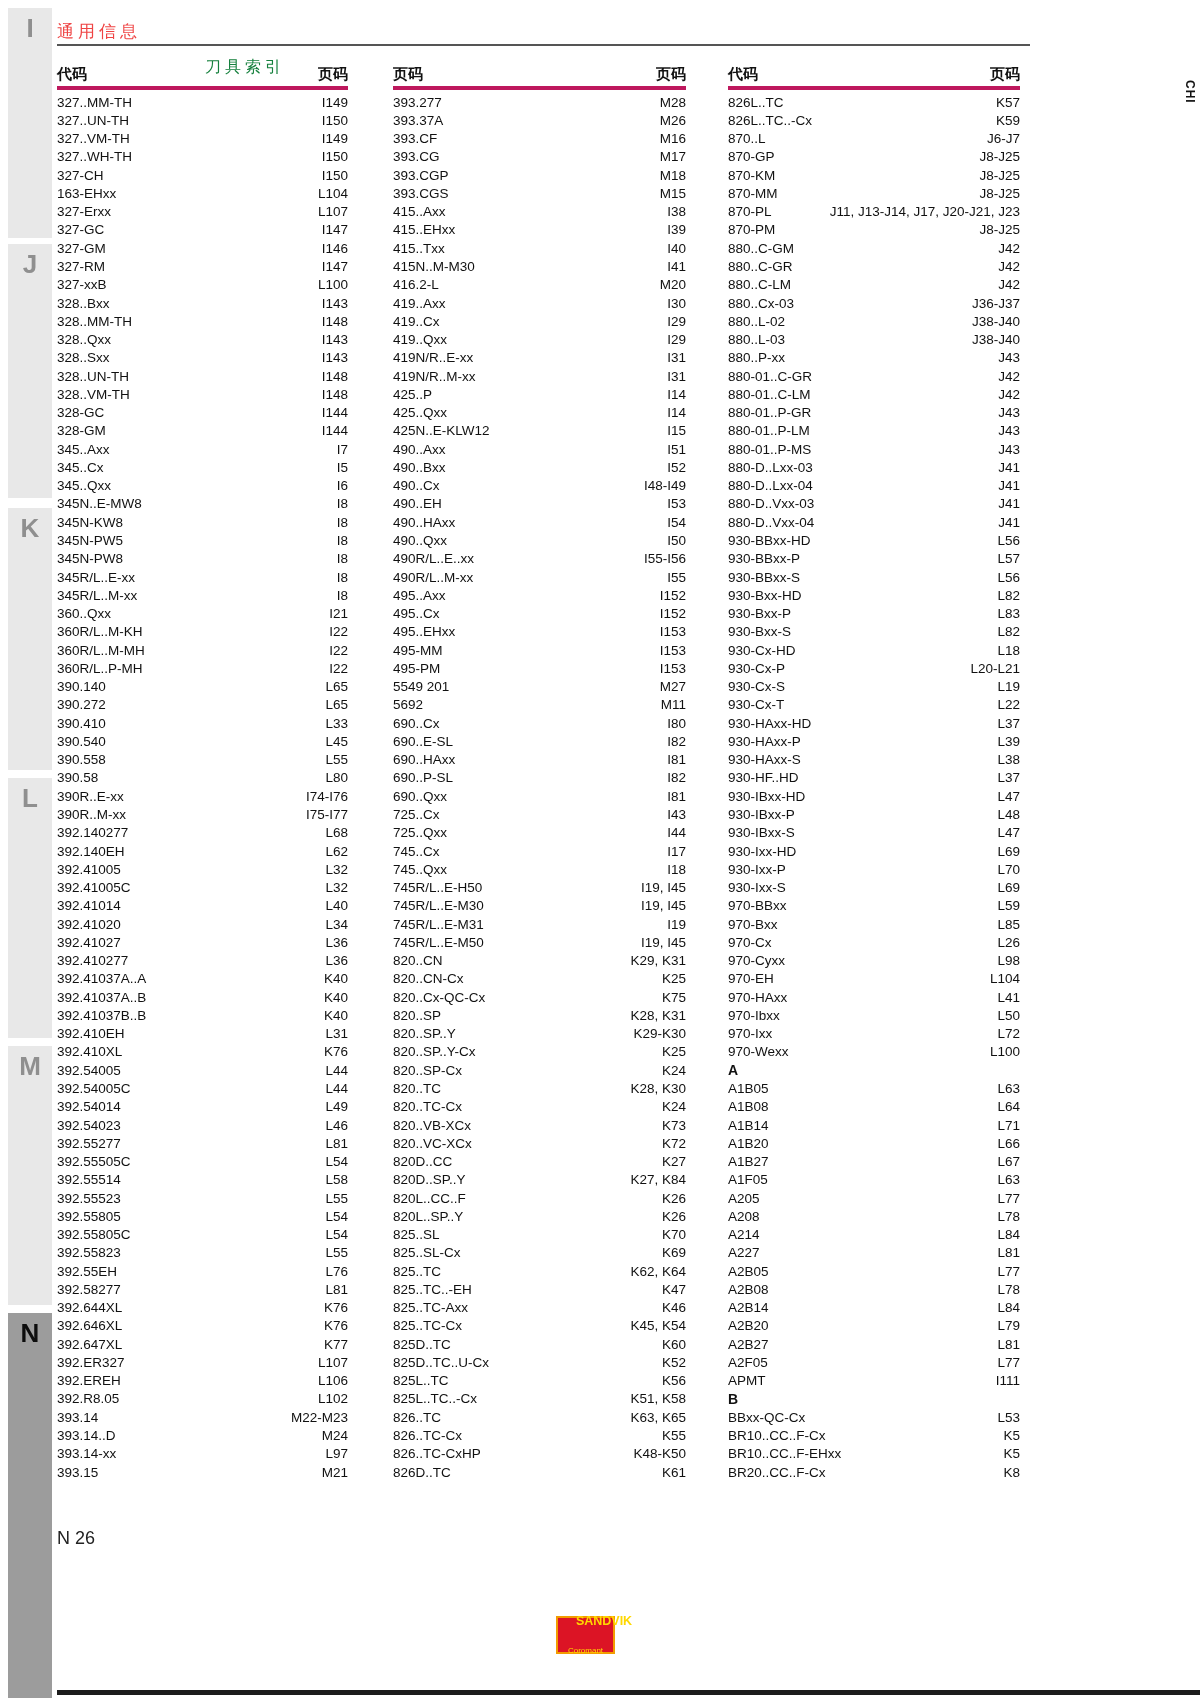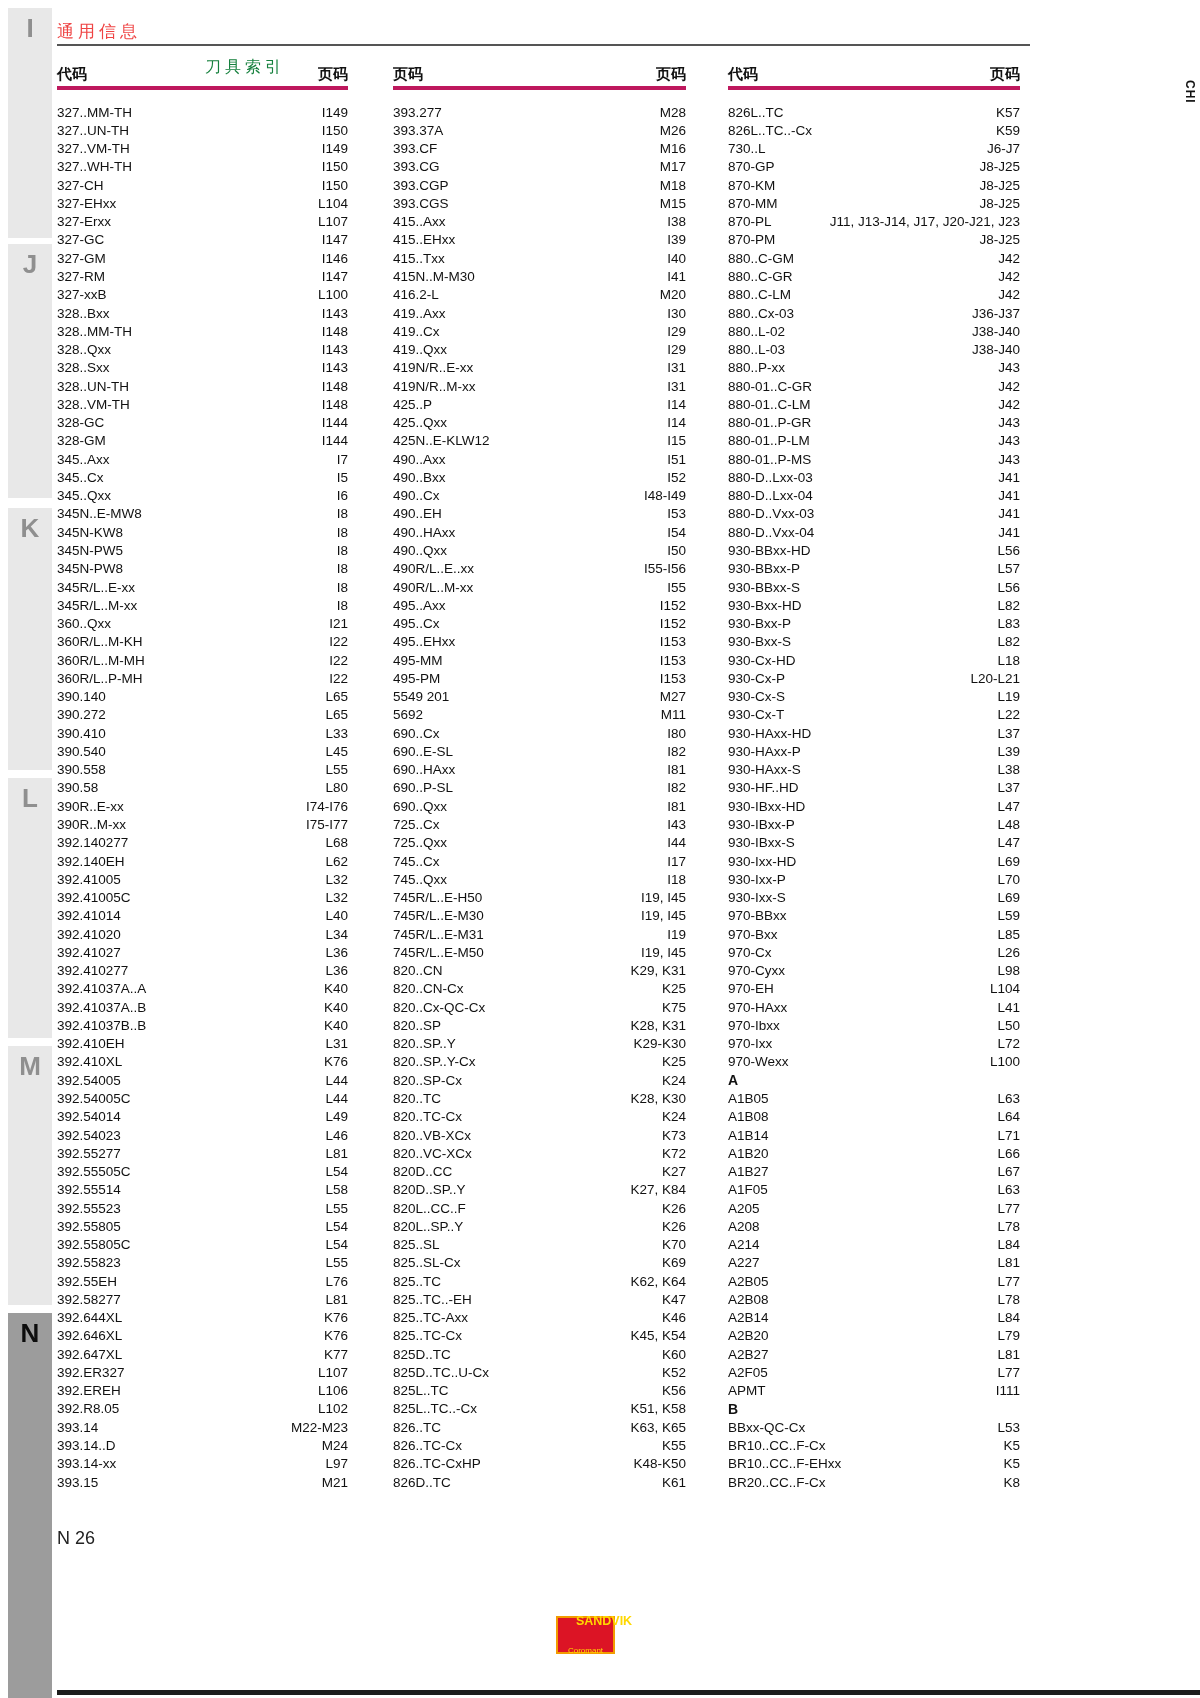--- a/index.html
+++ b/index.html
@@ -32,21 +32,21 @@
   
   .col{position:absolute;top:62px;}
   .col-0{left:57px;width:291px;}
   .col-1{left:393px;width:293px;}
   .col-2{left:728px;width:292px;}
   .col-head{
     display:flex;justify-content:space-between;align-items:flex-end;
     font-size:15px;font-weight:bold;height:22px;
     border-bottom:4px solid #be185d;padding-bottom:2px;
   }
-  .rows{margin-top:13px;}
+  .rows{margin-top:3px;}
   .row{
     display:flex;justify-content:space-between;align-items:center;
     height:18.27px;font-size:13.5px;white-space:nowrap;
   }
   .row .code{text-align:left;}
   .row .pg{text-align:right;}
   .row.section .code{font-weight:bold;font-size:14px;}
   
   .footer-page{position:absolute;top:1528px;left:57px;font-size:18px;color:#222;}
   .logo{
@@ -110,21 +110,21 @@
       </div>
       <div class="row">
         <span class="code">327..WH-TH</span>
         <span class="pg">I150</span>
       </div>
       <div class="row">
         <span class="code">327-CH</span>
         <span class="pg">I150</span>
       </div>
       <div class="row">
-        <span class="code">327-EHxx</span>
+        <span class="code">163-EHxx</span>
         <span class="pg">L104</span>
       </div>
       <div class="row">
         <span class="code">327-Erxx</span>
         <span class="pg">L107</span>
       </div>
       <div class="row">
         <span class="code">327-GC</span>
         <span class="pg">I147</span>
       </div>
@@ -722,21 +722,21 @@
   <div class="rows">
       <div class="row">
         <span class="code">826L..TC</span>
         <span class="pg">K57</span>
       </div>
       <div class="row">
         <span class="code">826L..TC..-Cx</span>
         <span class="pg">K59</span>
       </div>
       <div class="row">
-        <span class="code">730..L</span>
+        <span class="code">870..L</span>
         <span class="pg">J6-J7</span>
       </div>
       <div class="row">
         <span class="code">870-GP</span>
         <span class="pg">J8-J25</span>
       </div>
       <div class="row">
         <span class="code">870-KM</span>
         <span class="pg">J8-J25</span>
       </div>

